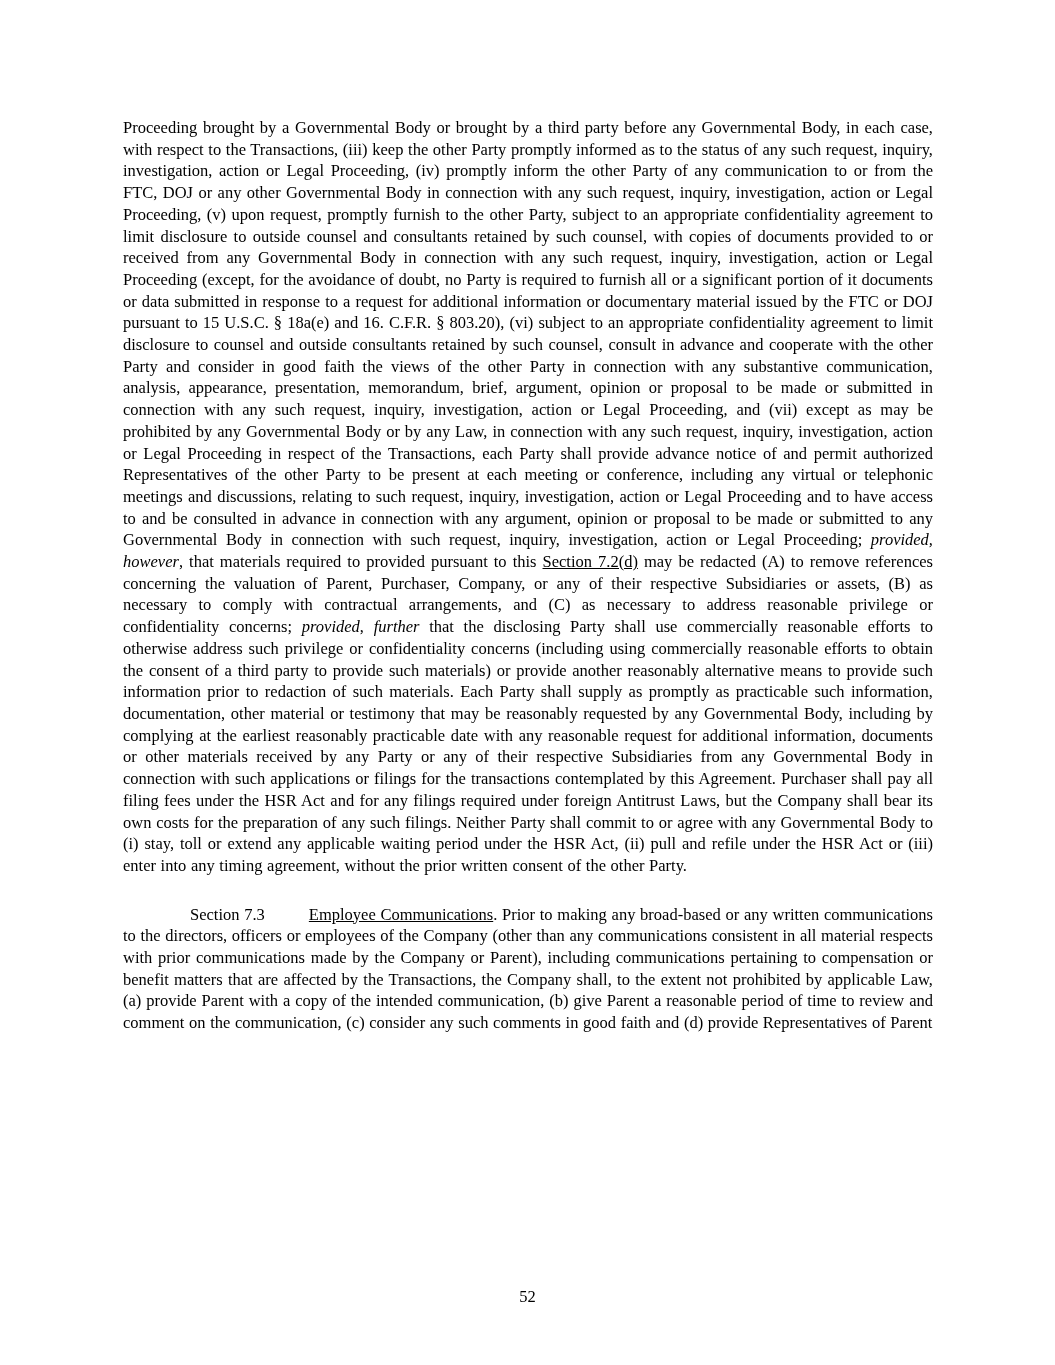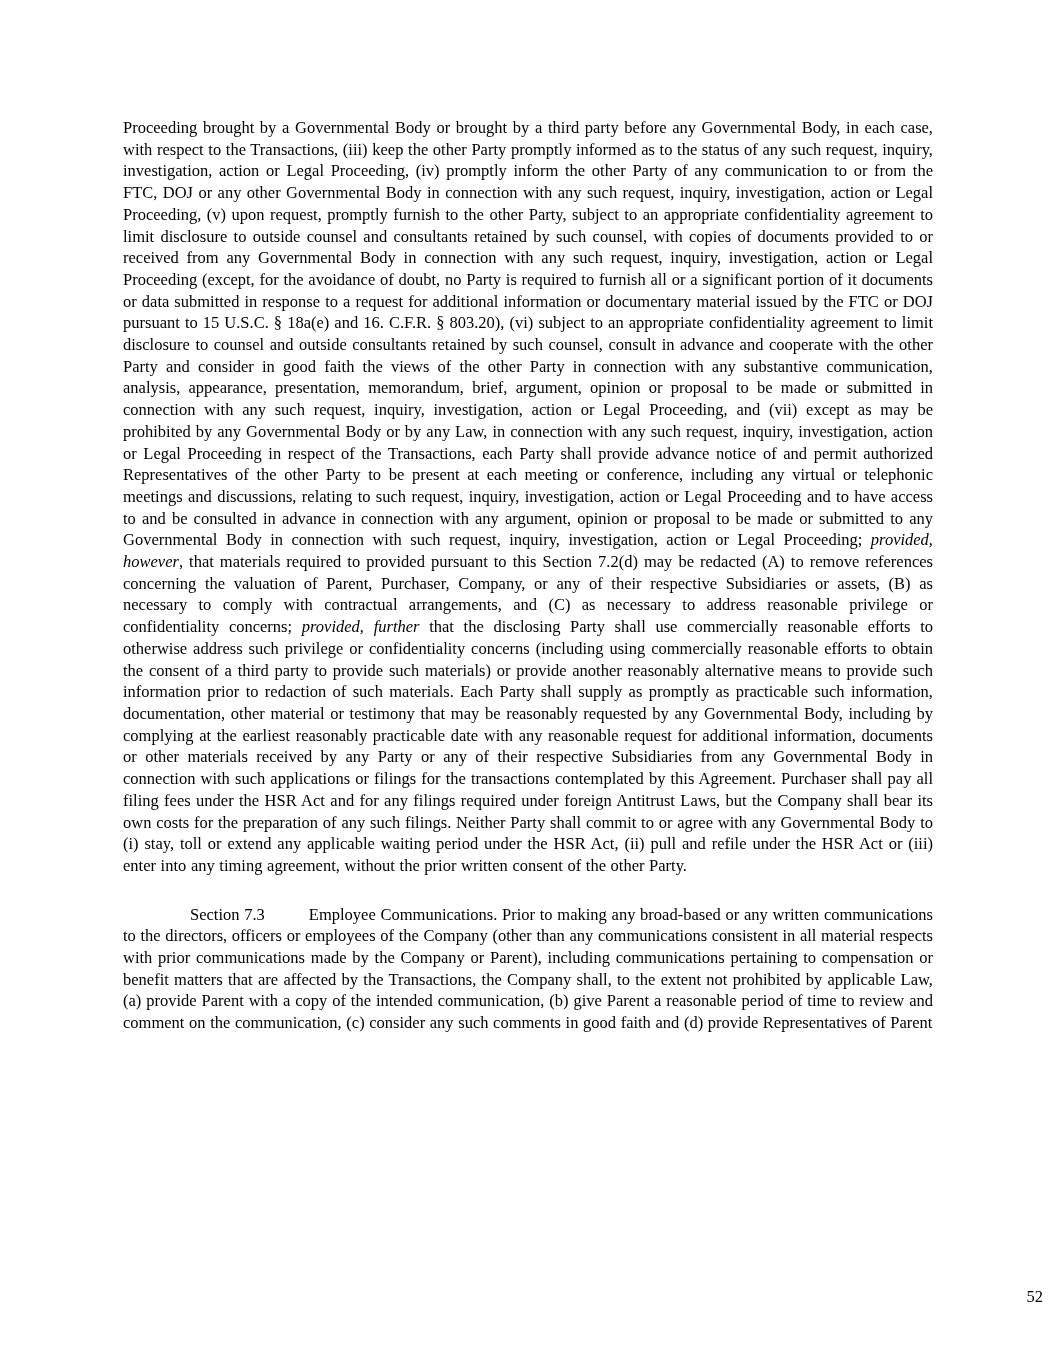--- a/index.html
+++ b/index.html
@@ -31,31 +31,32 @@
     word-spacing: 0.5px;
   }
   .para.section-para {
     margin-top: 27px;
     text-indent: 67px;
   }
   .italic {
     font-style: italic;
   }
   .underline {
+    text-decoration: underline;
   }
   .tab-space {
     display: inline-block;
     width: 44px;
   }
   .page-number {
     position: absolute;
     left: 0;
-    right: 12px;
+    right: 0;
     bottom: 58px;
-    text-align: right;
+    text-align: center;
     font-size: 16.5px;
     margin-top: 44px;
   }
 </style>
 </head>
 <body>
 
 <div class="page">
   <div class="content">
 

